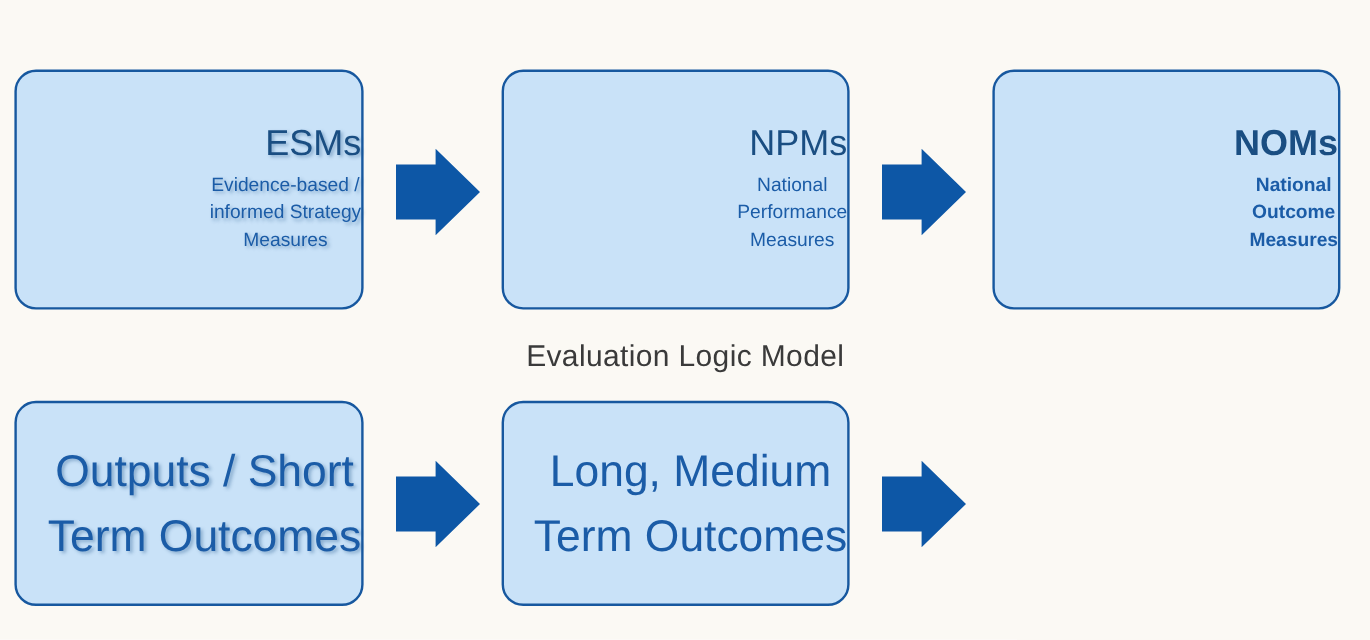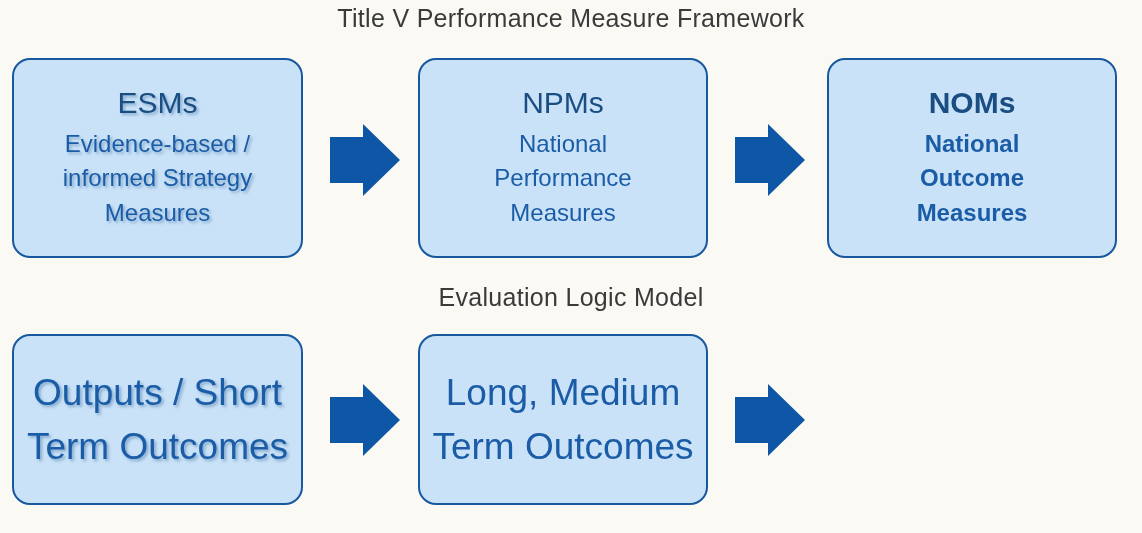--- a/index.html
+++ b/index.html
@@ -21,36 +21,36 @@
     letter-spacing: 0.3px;
   }
   .box {
     position: absolute;
     background: var(--box-fill, #C9E2F8);
     border: 2.5px solid var(--box-border, #17589F);
     border-radius: 18px;
     box-sizing: border-box;
     display: flex;
     flex-direction: column;
-    align-items: center;
+    align-items: flex-end;
     justify-content: center;
     text-align: center;
   }
   .row1 { top: 58px; height: 200px; }
   .row2 { top: 334px; height: 171px; }
   .col1 { left: 12px;  width: 291px; }
   .col2 { left: 418px; width: 290px; }
   .col3 { left: 827px; width: 290px; font-weight: bold; }
   .box-heading {
     font-size: 30px;
     color: var(--heading-text, #1A4E82);
     margin-bottom: 7px;
   }
   .box-body {
-    font-size: 24px;
+    font-size: 16px;
     line-height: 1.42;
     color: var(--body-text, #1B5CA7);
     white-space: pre-line;
   }
   .row2 .box-body {
     font-size: 37px;
     line-height: 1.45;
   }
   .shadow-text .box-heading,
   .shadow-text .box-body {
@@ -66,21 +66,20 @@
   .arrow-r1 { top: 124px; }
   .arrow-r2 { top: 384px; }
   .arrow-g1 { left: 330px; }
   .arrow-g2 { left: 735px; }
 </style>
 </head>
 <body>
 
 <div class="stage">
 
-  <div class="sec-title" style="top:4px;">Title V Performance Measure Framework</div>
 
   <div class="box row1 col1 shadow-text">
     <div class="box-heading">ESMs</div>
     <div class="box-body">Evidence-based /
 informed Strategy
 Measures</div>
   </div>
 
   <div class="arrow arrow-r1 arrow-g1">
     <svg viewBox="0 0 70 72" aria-hidden="true">

